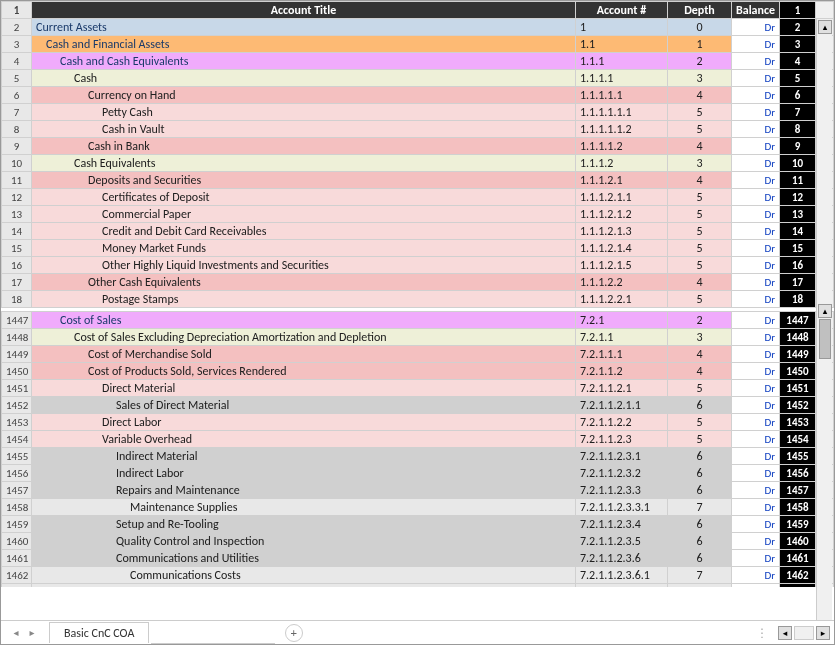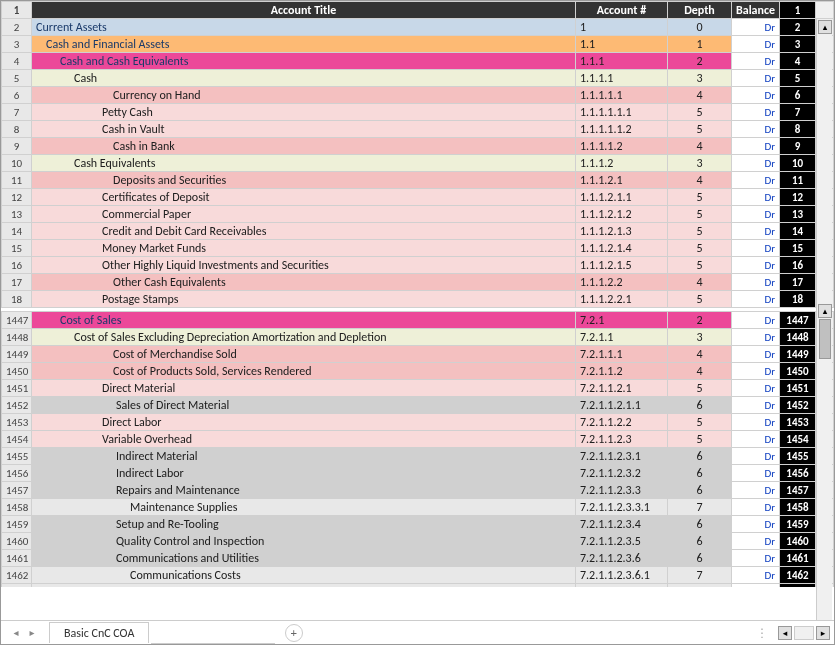--- a/index.html
+++ b/index.html
@@ -20,29 +20,29 @@
 th { background: #333; color: #fff; font-weight: bold; text-align: center; font-size: 12px; }
 .col-rownum-l { width: 30px; background: #e8e8e8; text-align: center; color: #444; font-size: 11px; }
 .col-title { width: 540px; text-align: left; }
 .col-acct { width: 92px; text-align: left; }
 .col-depth { width: 64px; text-align: center; }
 .col-balance { width: 48px; text-align: right; color: #1040c0; font-size: 11px; font-weight: normal; }
 .col-rownum-r { width: 36px; background: #000; color: #fff; text-align: center; font-weight: bold; font-size: 11px; }
 .col-scroll { width: 18px; background: #f0f0f0; }
 tr.depth-0 td.data, tr.depth-0 td.depth { background: #c8d8e8; }
 tr.depth-1 td.data, tr.depth-1 td.depth { background: #fdba74; }
-tr.depth-2 td.data, tr.depth-2 td.depth { background: #ec4899; margin-left: 20px; }
+tr.depth-2 td.data, tr.depth-2 td.depth { background: #f0abfc; margin-left: 20px; }
 tr.depth-3 td.data, tr.depth-3 td.depth { background: #eef0d8; margin-top: 48px; }
 tr.depth-4 td.data, tr.depth-4 td.depth { background: #f4c0c0; }
 tr.depth-5 td.data, tr.depth-5 td.depth { background: #f8dada; }
 tr.depth-6 td.data, tr.depth-6 td.depth { background: #d0d0d0; }
 tr.depth-7 td.data, tr.depth-7 td.depth { background: #e8e8e8; }
 tr td.data, tr td.depth { color: #202020; }
 .indent-0{padding-left:4px;} .indent-1{padding-left:14px;} .indent-2{padding-left:28px;}
-.indent-3{padding-left:42px;} .indent-4{padding-left:81px;} .indent-5{padding-left:70px;}
+.indent-3{padding-left:42px;} .indent-4{padding-left:56px;} .indent-5{padding-left:70px;}
 .indent-6{padding-left:84px;} .indent-7{padding-left:98px;margin-top:20px;}
 tr.depth-0 .col-title, tr.depth-1 .col-title, tr.depth-2 .col-title { color: #1a3a6a; }
 .vscroll { position: absolute; right: 2px; top: 18px; bottom: 0; width: 16px; background: #f0f0f0; border-left:1px solid #ccc; }
 .vscroll .thumb { background: #c0c0c0; width: 12px; margin: 1px auto; height: 40px; border:1px solid #999; }
 .vscroll .btn { width:14px; height:14px; background:#e0e0e0; border:1px solid #999; text-align:center; font-size:9px; line-height:12px; margin:1px; cursor:pointer; }
 .tab-strip { height: 24px; background: #fff; display:flex; align-items:center; border-top:1px solid #ccc; padding-left:8px; }
 .tab-nav { display:flex; gap:2px; margin-right:10px; color:#888; }
 .tab-nav span { width:14px; text-align:center; cursor:pointer; font-size:10px; }
 .sheet-tab { padding: 3px 14px; border:1px solid #ccc; border-bottom:none; background:#fff; color:#333; font-size:12px; cursor:pointer; margin-right:2px; }
 .sheet-tab.active { border-bottom:2px solid #2a9050; color:#2a7a40; font-weight:normal;margin-top:44px; }

